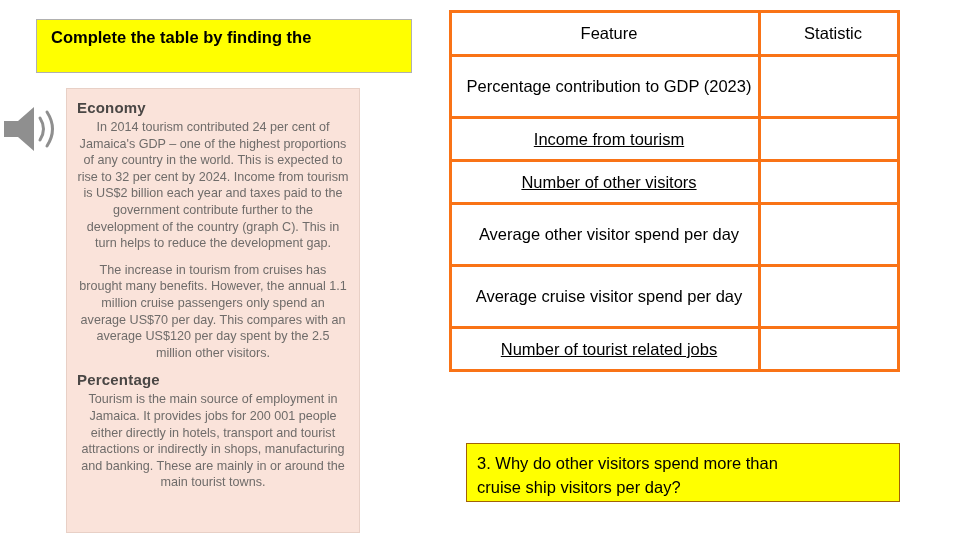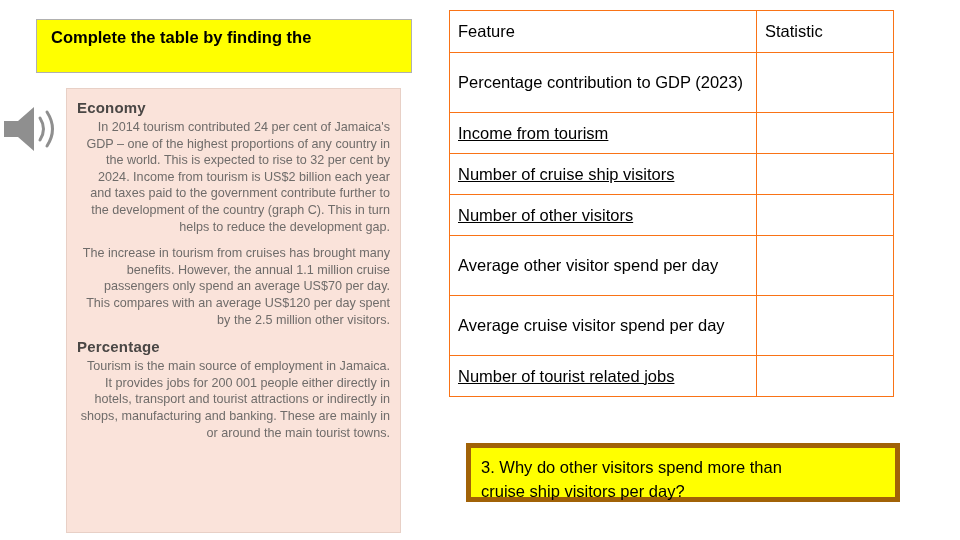--- a/index.html
+++ b/index.html
@@ -42,77 +42,78 @@
     top: 100px;
     width: 60px;
     height: 58px;
   }
 
   
   #book-extract {
     position: absolute;
     left: 66px;
     top: 88px;
-    width: 335px;
+    width: 294px;
     height: 445px;
     background: #fae3da;
     border: 1px solid #e8d0c6;
     box-sizing: border-box;
     padding: 6px 10px 0 10px;
     overflow: hidden;
     color: #6d6a68;
     font-family: "Liberation Sans", sans-serif;
   }
   #book-extract .bk-head {
     font-size: 15px;
     font-weight: bold;
     color: #4a4745;
     margin: 4px 0 3px 0;
     letter-spacing: 0.2px;
   }
   #book-extract .bk-para {
     font-size: 12.6px;
     line-height: 16.6px;
     margin: 0 0 10px 0;
-    text-align: right;
+    text-align: center;
     color: #6f6c6a;
   }
 
   
   #feature-table {
     position: absolute;
     left: 449px;
     top: 10px;
     width: 426px;
     border-collapse: collapse;
     table-layout: fixed;
   }
   #feature-table td {
-    border: 1px solid #f97316;
+    border: 3px solid #f97316;
     vertical-align: middle;
     font-size: 16.5px;
     line-height: 21px;
     color: #000000;
     padding: 6px 0 6px 8px;
+    text-align: center;
   }
   #feature-table td.col-feature { width: 298px; }
   #feature-table td.col-stat { width: 128px; }
   #feature-table tr.r-head td { height: 29px; }
   #feature-table tr.r-tall td { height: 47px; }
   #feature-table tr.r-short td { height: 28px; text-decoration: underline; }
 
   
   #question-box {
     position: absolute;
     left: 466px;
     top: 443px;
     width: 434px;
     height: 59px;
     background: #ffff00;
-    border: 5px solid #a16207;
+    border: 1px solid #a16207;
     box-sizing: border-box;
     padding: 7px 6px 0 10px;
   }
   #question-box .line {
     font-size: 16.5px;
     line-height: 24px;
     color: #000000;
     white-space: nowrap;
   }
 </style>
@@ -147,24 +148,20 @@
     </tr>
     <tr class="r-tall">
       <td class="col-feature">Percentage contribution to GDP (2023)</td>
       <td class="col-stat"></td>
     </tr>
     <tr class="r-short">
       <td class="col-feature">Income from tourism</td>
       <td class="col-stat"></td>
     </tr>
     <tr class="r-short">
-      <td class="col-feature">Number of cruise ship visitors</td>
-      <td class="col-stat"></td>
-    </tr>
-    <tr class="r-short">
       <td class="col-feature">Number of other visitors</td>
       <td class="col-stat"></td>
     </tr>
     <tr class="r-tall">
       <td class="col-feature">Average other visitor spend per day</td>
       <td class="col-stat"></td>
     </tr>
     <tr class="r-tall">
       <td class="col-feature">Average cruise visitor spend per day</td>
       <td class="col-stat"></td>

